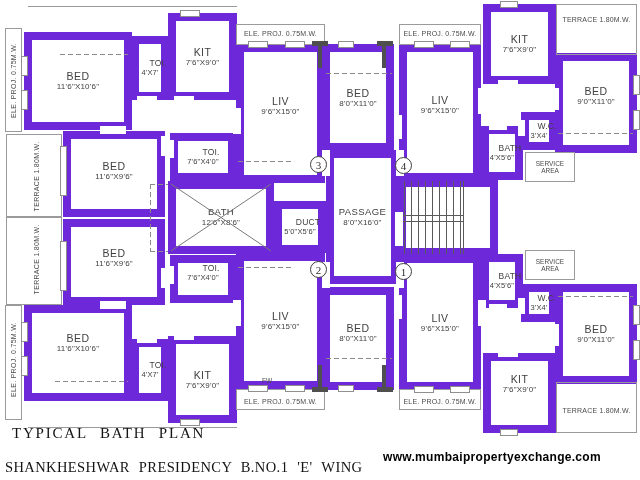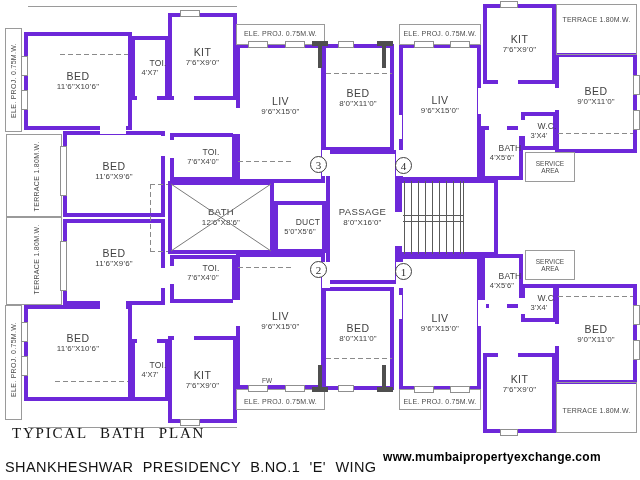--- a/index.html
+++ b/index.html
@@ -1,18 +1,18 @@
 <!DOCTYPE html>
 <html><head>
 <meta charset="utf-8">
 <style>
   html,body{margin:0;padding:0;background:#fff;}
   #canvas{position:relative;width:640px;height:480px;background:#ffffff;overflow:hidden;
           font-family:"Liberation Sans",sans-serif;}
-  .room{position:absolute;border:4px solid #6d28d9;box-sizing:border-box;
+  .room{position:absolute;border:8px solid #6d28d9;box-sizing:border-box;
         display:flex;flex-direction:column;align-items:center;justify-content:center;
         text-align:center;color:#414141;line-height:1.15;background:transparent;}
   .rn{font-size:10.5px;letter-spacing:.4px;}
   .rd{font-size:8px;letter-spacing:.2px;}
   .small .rn{font-size:8.5px;letter-spacing:.2px;margin-left:16px;}
   .small .rd{font-size:7.5px;}
   .mid .rn{font-size:9.5px;}
   .mid .rd{font-size:8px;}
   .thin{position:absolute;border:1px solid #9a9a9a;box-sizing:border-box;background:transparent;}
   .hlabel{position:absolute;font-size:7px;color:#4a4a4a;letter-spacing:.2px;
@@ -26,21 +26,21 @@
   .win{position:absolute;background:#ffffff;border:1px solid #8f8f8f;box-sizing:border-box;}
   .circle{position:absolute;width:17px;height:17px;border:1px solid #3f3f3f;border-radius:50%;
           box-sizing:border-box;display:flex;align-items:center;justify-content:center;
           font-family:"Liberation Serif",serif;font-size:11px;color:#2e2e2e;background:#fff;}
   #overlay{position:absolute;left:0;top:0;width:640px;height:480px;pointer-events:none;}
   .fw{position:absolute;font-size:6.5px;color:#4a4a4a;}
   .t1{position:absolute;left:12px;top:425px;font-family:"Liberation Serif",serif;font-size:15px;
       letter-spacing:1.8px;word-spacing:7px;color:#141414;}
   .t2{position:absolute;left:5px;top:443px;font-family:"Liberation Serif",serif;font-size:12px;
       letter-spacing:1.2px;word-spacing:5px;color:#141414;border-bottom:1px solid #333;padding-bottom:1px;}
-  .t3{position:absolute;left:5px;top:459px;font-family:Liberation Sans, sans-serif;font-size:14.5px;
+  .t3{position:absolute;left:5px;top:459px;font-family:Liberation Serif, serif;font-size:14.5px;
       letter-spacing:.4px;word-spacing:5px;color:#141414;}
   .wm{position:absolute;left:383px;top:450px;font-size:12px;font-weight:700;color:#000000;letter-spacing:.3px;}
 </style>
 </head>
 <body>
 
 <div id="canvas">
 
   <div class="room" style="left:24px;top:32px;width:108px;height:98px">
     <span class="rn">BED</span>

